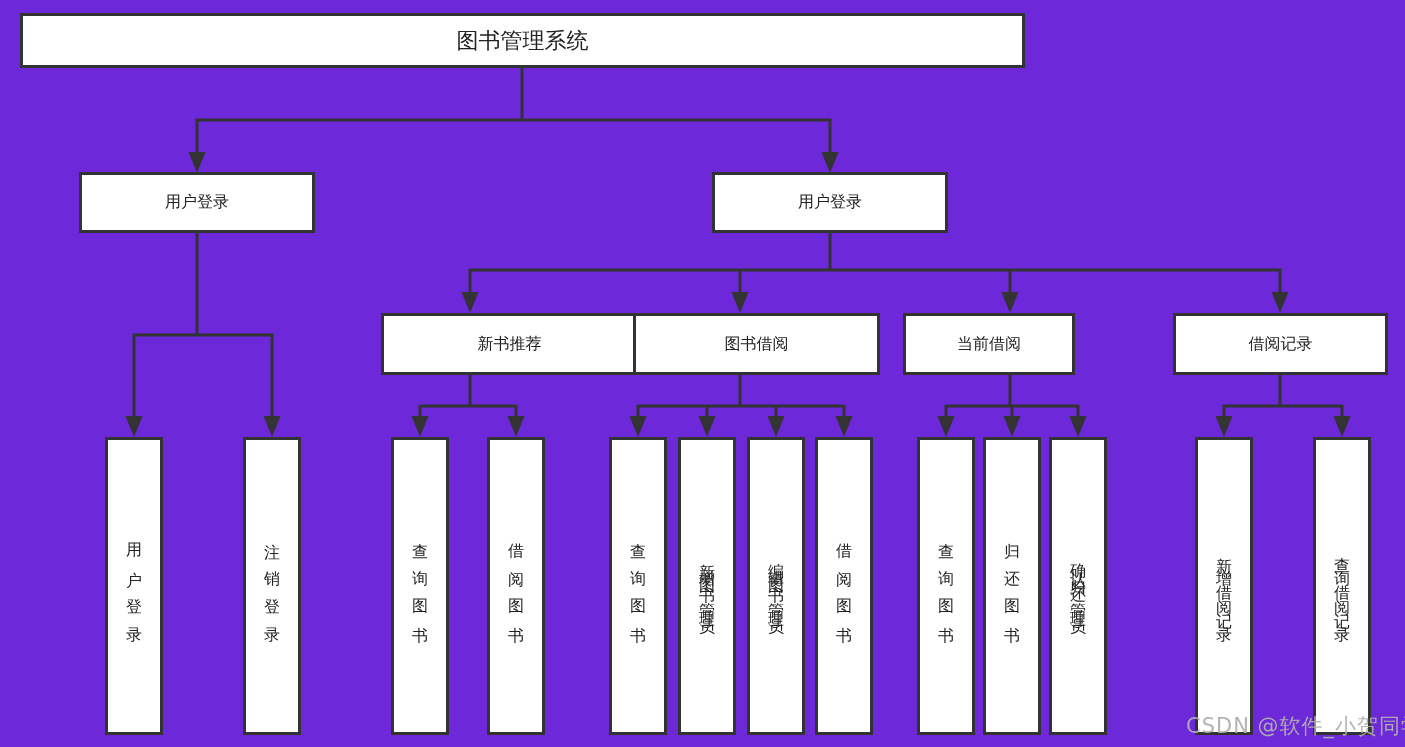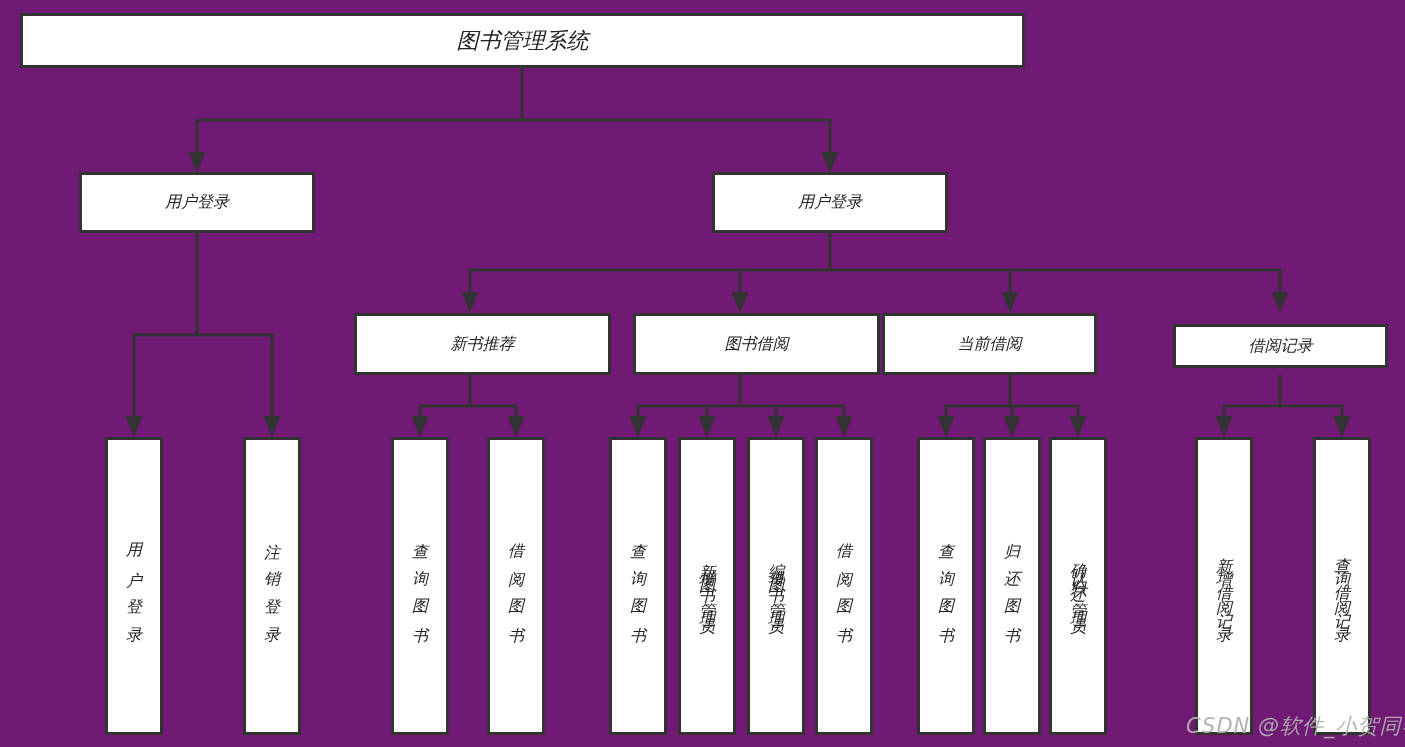--- a/index.html
+++ b/index.html
@@ -1,22 +1,21 @@
 <!DOCTYPE html>
 <html><head>
 <meta charset="utf-8">
 <style>
   html,body{margin:0;padding:0;background:#ffffff;}
   .stage{
     position:relative;
     width:1405px;height:747px;
-    background:#701a75;
+    background:#6d28d9;
     font-family:"DejaVu Sans","Liberation Sans",sans-serif;
     overflow:hidden;
-    font-style:italic;
   }
   .connectors{position:absolute;left:0;top:0;width:1405px;height:747px;}
   .node{
     position:absolute;
     box-sizing:border-box;
     background:#ffffff;
     border:3px solid #333333;
     display:flex;align-items:center;justify-content:center;
     color:#222222;
     font-size:16px;
@@ -115,30 +114,30 @@
     <span>图书管理系统</span>
   </div>
 
   <div class="node" style="left:79px;top:172px;width:236px;height:61px">
     <span>用户登录</span>
   </div>
   <div class="node" style="left:712px;top:172px;width:236px;height:61px">
     <span>用户登录</span>
   </div>
 
-  <div class="node" style="left:354px;top:313px;width:257px;height:62px">
+  <div class="node" style="left:381px;top:313px;width:257px;height:62px">
     <span>新书推荐</span>
   </div>
   <div class="node" style="left:633px;top:313px;width:247px;height:62px">
     <span>图书借阅</span>
   </div>
-  <div class="node" style="left:882px;top:313px;width:215px;height:62px">
+  <div class="node" style="left:903px;top:313px;width:172px;height:62px">
     <span>当前借阅</span>
   </div>
-  <div class="node" style="left:1173px;top:324px;width:215px;height:44px">
+  <div class="node" style="left:1173px;top:313px;width:215px;height:62px">
     <span>借阅记录</span>
   </div>
 
   <div class="node leaf" style="left:105px;top:437px">
     <span class="vtext v4">用户登录</span>
   </div>
   <div class="node leaf" style="left:243px;top:437px">
     <span class="vtext v4">注销登录</span>
   </div>
 

